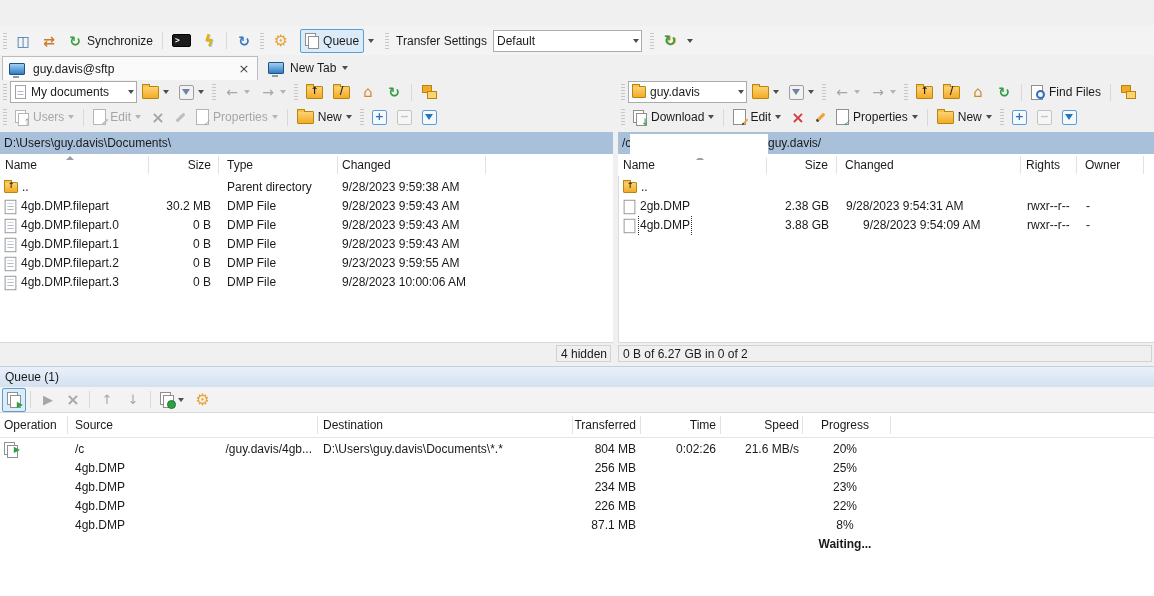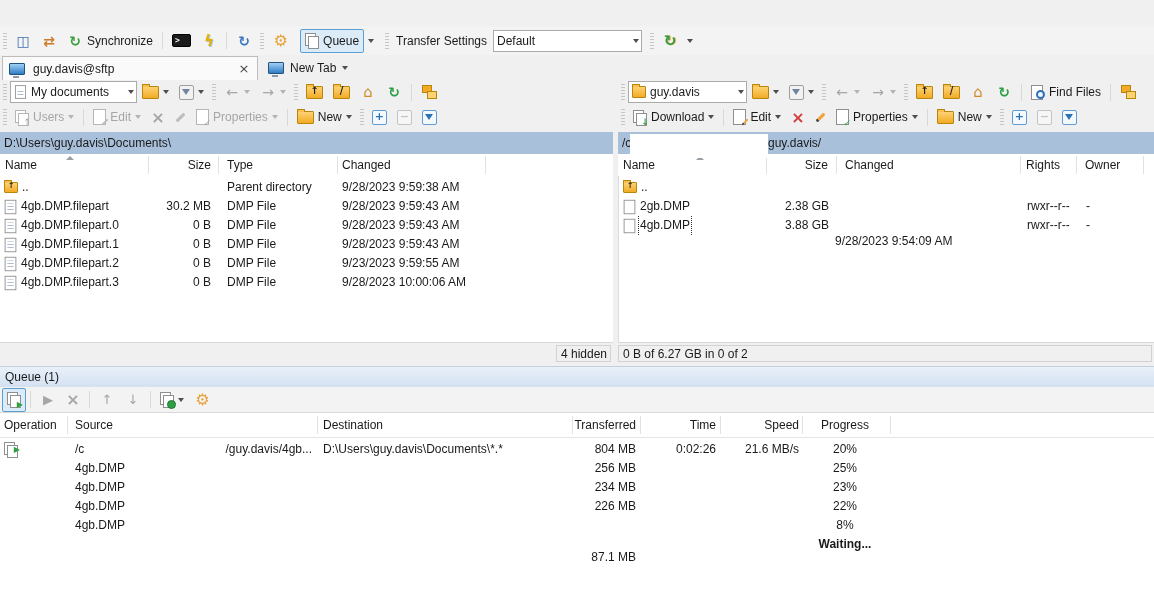--- a/index.html
+++ b/index.html
@@ -450,30 +450,31 @@
             </span>
           <span>..</span>
           </span>
       </div>
       <div class="frow" style="top:21px;">
         <span class="fcell namecell" style="left:4px;width:140px;">
           <span class="page" style="transform:scale(.9);"></span>
           <span>2gb.DMP</span>
           </span>
         <span class="fcell" style="left:130px;width:80px;text-align:right;">2.38 GB</span>
+        <span class="fcell" style="left:227px;width:170px;">9/28/2023 9:54:31 AM</span>
         <span class="fcell" style="left:408px;width:56px;">rwxr--r--</span>
         <span class="fcell" style="left:467px;width:40px;">-</span>
       </div>
       <div class="frow" style="top:40px;">
         <span class="fcell namecell" style="left:4px;width:140px;">
           <span class="page" style="transform:scale(.9);"></span>
           <span class="focusdotted">4gb.DMP</span>
           </span>
         <span class="fcell" style="left:130px;width:80px;text-align:right;">3.88 GB</span>
-        <span class="fcell" style="left:216px;width:170px;margin-top:16px;">9/28/2023 9:54:09 AM</span>
+        <span class="fcell" style="left:244px;width:170px;">9/28/2023 9:54:09 AM</span>
         <span class="fcell" style="left:408px;width:56px;">rwxr--r--</span>
         <span class="fcell" style="left:467px;width:40px;">-</span>
       </div>
     </div>
   </div>
 
   <div class="abs" style="left:0;top:342px;width:613px;height:22px;background:#f0f0f0;border-top:1px solid #d9d9d9;box-sizing:border-box;">
     <span class="statusbox" style="left:556px;width:55px;box-sizing:border-box;text-align:right;">4 hidden</span>
   </div>
   <div class="abs" style="left:618px;top:342px;width:536px;height:22px;background:#f0f0f0;border-top:1px solid #d9d9d9;box-sizing:border-box;">
@@ -559,20 +560,20 @@
       <span class="fcell" style="left:572px;width:64px;text-align:right;">234 MB</span>
       <span class="fcell" style="left:804px;width:82px;text-align:center;">23%</span>
     </div>
     <div class="frow" style="top:84px;">
       <span class="fcell" style="left:75px;width:200px;">4gb.DMP</span>
       <span class="fcell" style="left:572px;width:64px;text-align:right;">226 MB</span>
       <span class="fcell" style="left:804px;width:82px;text-align:center;">22%</span>
     </div>
     <div class="frow" style="top:103px;">
       <span class="fcell" style="left:75px;width:200px;">4gb.DMP</span>
-      <span class="fcell" style="left:572px;width:64px;text-align:right;margin-top:32px;">87.1 MB</span>
+      <span class="fcell" style="left:572px;width:64px;text-align:right;">87.1 MB</span>
       <span class="fcell" style="left:804px;width:82px;text-align:center;">8%</span>
     </div>
     <div class="frow" style="top:122px;">
       <span class="fcell" style="left:804px;width:82px;text-align:center;font-weight:bold;">Waiting...</span>
     </div>
   </div>
 </div>
 
 </body></html>

